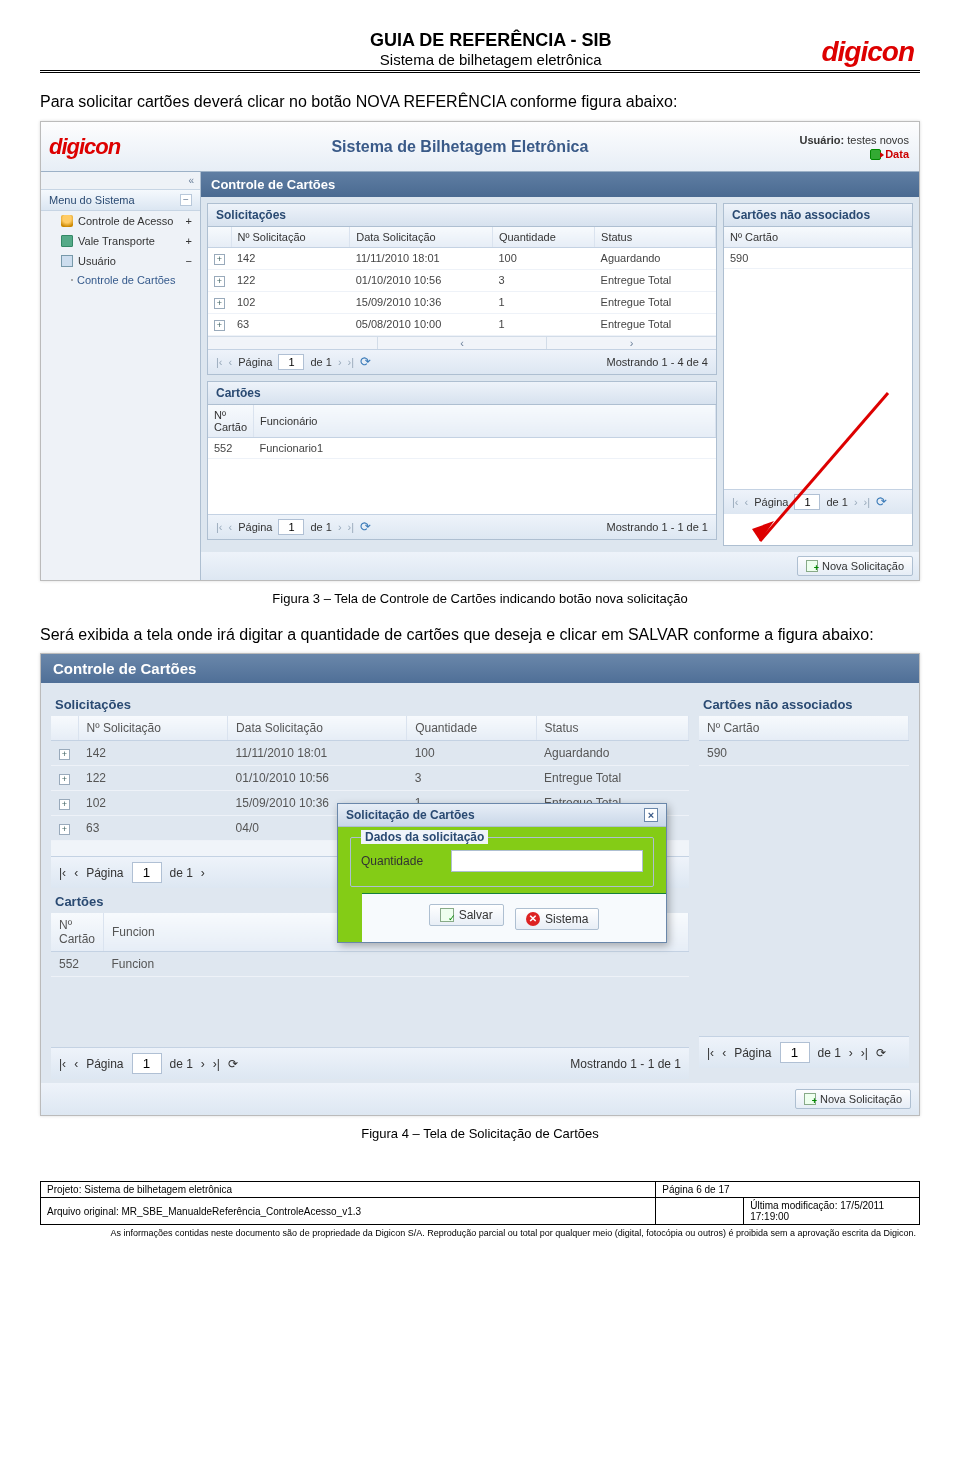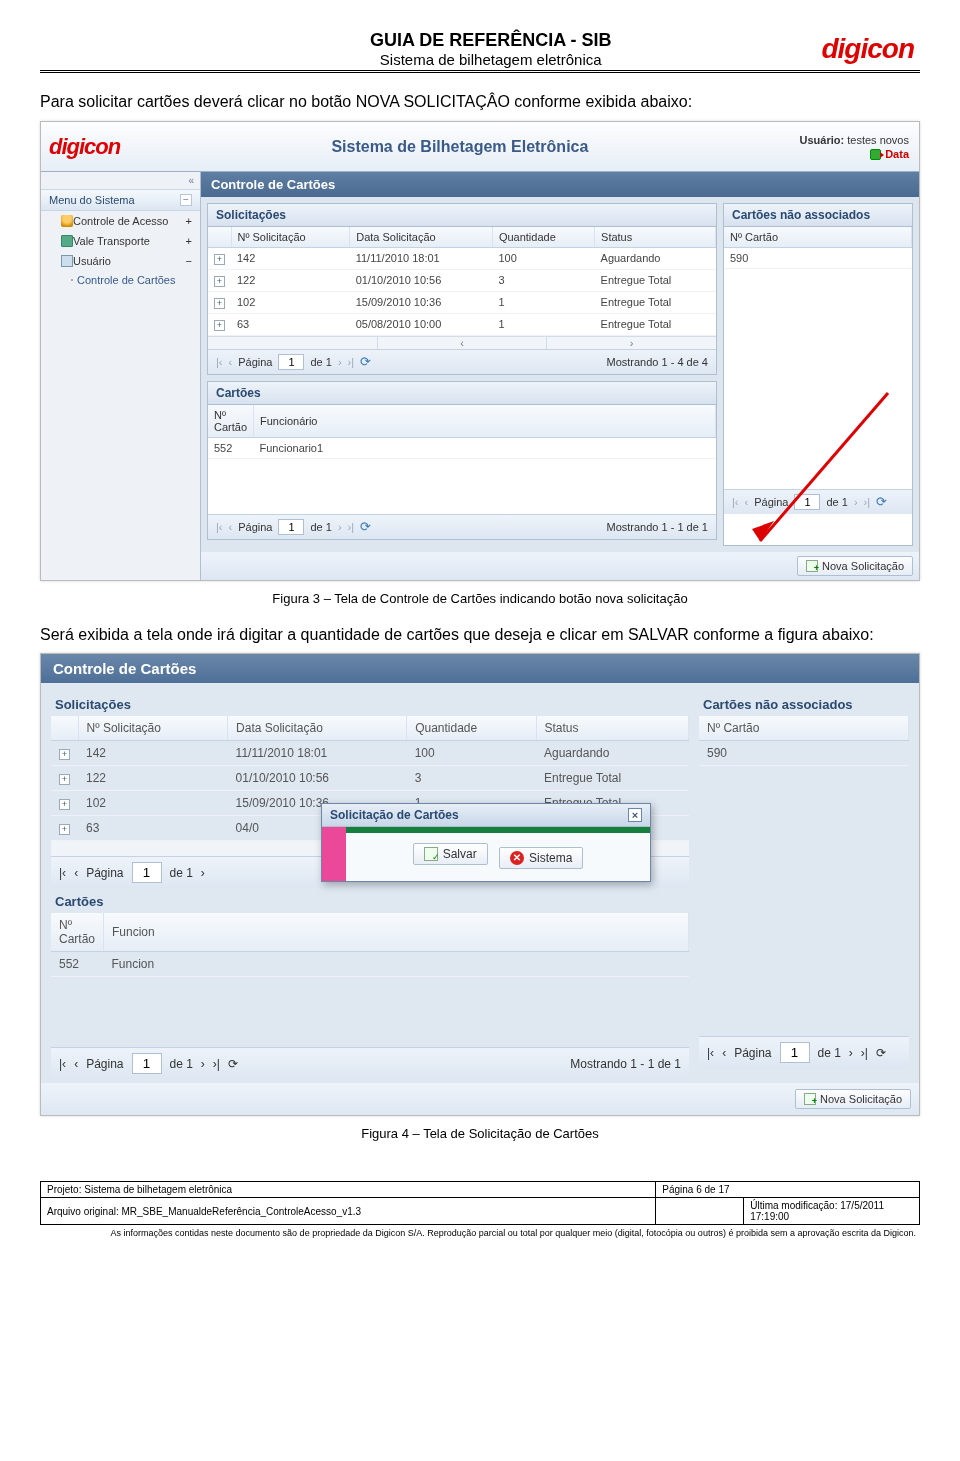--- a/index.html
+++ b/index.html
@@ -1,39 +1,39 @@
 <!DOCTYPE html>
 <html><head>
 <meta charset="utf-8">
 <style>
   * { box-sizing: border-box; margin: 0; padding: 0; }
   body { font-family: Arial, sans-serif; background: #fff; width: 960px; margin: 0 auto; color: #000; }
   .page { padding: 30px 40px 0 40px; }
-  .doc-header { display: flex; align-items: center; justify-content: space-between; border-bottom: 3px double #000; padding-bottom: 2px; margin-bottom: 18px; }
+  .doc-header { display: flex; align-items: flex-end; justify-content: space-between; border-bottom: 3px double #000; padding-bottom: 2px; margin-bottom: 18px; }
   .doc-title-block { flex: 1; text-align: center; }
   .doc-title { font-size: 18px; font-weight: bold; }
   .doc-subtitle { font-size: 15px; }
   .logo-digicon { font-family: Arial Black, Arial, sans-serif; font-weight: 900; font-style: italic; color: #d00; font-size: 28px; letter-spacing: -1px; padding-right: 6px; }
   .body-text { font-size: 16px; line-height: 1.35; text-align: justify; margin: 10px 0 8px; }
   .caption { text-align: center; font-size: 13px; margin: 10px 0 18px; }
   
   .app { border: 1px solid #bbb; background: #dde6ef; font-size: 11px; color: #333; width: 100%; box-shadow: 0 0 3px rgba(0,0,0,.15); }
   .app-header { display: flex; align-items: center; justify-content: space-between; background: linear-gradient(#fdfdfe,#e7eef6); height: 50px; padding: 4px 10px 2px 8px; border-bottom: 1px solid #9cb1c7; }
   .app-logo { font-family: Arial Black, Arial, sans-serif; font-weight: 900; font-style: italic; color: #d00; font-size: 22px; letter-spacing: -1px; }
   .app-title { color: #3a5a88; font-weight: bold; font-size: 16px; }
   .app-user { font-size: 11px; }
   .app-user .sair { color: #c00; font-weight: bold; display: flex; align-items: center; justify-content: flex-end; gap: 4px; margin-top: 2px; }
   .sair-icon { display:inline-block; width:11px; height:11px; background:#3a3; border:1px solid #080; border-radius:2px; position:relative; }
   .sair-icon::after { content:""; position:absolute; right:-4px; top:2px; width:0; height:0; border-top:3px solid transparent; border-bottom:3px solid transparent; border-left:4px solid #c00;}
   .app-body { display: flex; align-items: stretch; }
   .sidebar { width: 160px; background: #eef2f7; border-right: 1px solid #aebfd1; }
   .sidebar-collapse { text-align: right; padding: 3px 6px; color:#6a7f99; font-size:10px; }
   .menu-header { background: linear-gradient(#f5f9fd,#dbe6f2); padding: 4px 8px; font-size: 11px; color: #2a4a72; border-top:1px solid #c7d5e4; border-bottom:1px solid #c7d5e4; display:flex; justify-content:space-between;}
   .menu-header span.toggle { color:#6a7f99; border:1px solid #b8c8da; width:12px; height:12px; line-height:10px; text-align:center; font-size:10px; background:#fff; }
-  .menu-item { padding: 4px 8px 4px 20px; display:flex; align-items:center; cursor:pointer; }
+  .menu-item { padding: 4px 8px 4px 20px; display:flex; align-items:center; gap:5px; cursor:pointer; }
   .menu-item .mi-icon { width:12px; height:12px; display:inline-block; }
   .ico-lock { background: radial-gradient(circle at 50% 30%, #fc6 40%, #c80 80%); border-radius:2px; }
   .ico-bus { background: #5a8; border:1px solid #386; border-radius:1px; }
   .ico-card { background:#cde; border:1px solid #79a; }
   .ico-list { background:#eee; border:1px solid #aaa; }
   .menu-sub { padding-left: 30px; font-size: 11px; color: #355a8c; display:flex; align-items:center; gap:4px; padding-top:3px; padding-bottom:3px; }
   .content { flex: 1; padding: 0; }
   .panel-title-bar { background: linear-gradient(#5f7ea3,#4a6a91); color: #fff; padding: 5px 10px; font-size: 13px; font-weight: bold; }
   .content-inner { padding: 6px; display: flex; gap: 6px; }
   .content-left { flex: 1; }
@@ -69,30 +69,30 @@
   .app2 .right2 { width:210px; }
   .app2 .grid-title2 { color:#2a4a72; font-weight:bold; font-size:13px; padding:6px 4px 4px; }
   .app2 .grid-table2 { width:100%; border-collapse: collapse; font-size:12px; }
   .app2 .grid-table2 th { background: linear-gradient(#f7fafd,#e6edf6); text-align:left; padding:5px 8px; color:#555; font-weight:normal; border-right:1px solid #dae3ef; border-bottom:1px solid #c4d2e3;}
   .app2 .grid-table2 th:first-child { width:22px;}
   .app2 .grid-table2 td { padding:5px 8px; color:#555; border-bottom:1px solid #eef2f8;}
   .app2 .scroll-row { background:#f0f4f9; display:flex; }
   .app2 .scroll-row span { flex:1; height:15px;}
   .app2 .pager2 { background: linear-gradient(#eef3fa,#dde7f2); padding:5px 8px; display:flex; align-items:center; gap:8px; font-size:12px; border-top:1px solid #c4d2e3;}
   .app2 .pager2 input { width:30px; text-align:center; border:1px solid #b0c0d4; padding:2px;}
-  .modal { position:absolute; top:120px; left:280px; width:330px; background:#ec4899; border:1px solid #6a87aa; box-shadow:2px 3px 8px rgba(0,0,0,.3); z-index:5;}
+  .modal { position:absolute; top:120px; left:296px; width:330px; background:#84cc16; border:1px solid #6a87aa; box-shadow:2px 3px 8px rgba(0,0,0,.3); z-index:5;}
   .modal-title { background: linear-gradient(#e7eef7,#c9d7e8); padding:4px 8px; display:flex; justify-content:space-between; align-items:center; font-weight:bold; color:#2a4a72; font-size:12px; border-bottom:1px solid #aebfd1;}
   .modal-close { width:14px; height:14px; border:1px solid #6a87aa; background:#fff; color:#3a5a88; text-align:center; line-height:12px; font-size:11px; cursor:pointer;}
   .modal-body { padding:10px 12px 6px 12px;}
   .fieldset { border:1px solid #aebfd1; border-radius:2px; padding:12px 10px 14px; position:relative;}
   .fieldset-legend { position:absolute; top:-8px; left:10px; background:#f0f4fa; padding:0 4px; font-size:12px; color:#2a4a72; font-weight:bold;}
   .fieldrow { display:flex; align-items:center; gap:10px; }
   .fieldrow label { width:80px; font-size:12px; color:#333;}
   .fieldrow input { flex:1; border:1px solid #aebfd1; padding:3px 4px; font-size:12px; background:#fff;}
-  .modal-actions { text-align:center; padding:10px 7px 12px; border-top:6px solid #15803d; background:#f7fafd;margin-left:24px;}
+  .modal-actions { text-align:center; padding:10px 7px 12px; border-top:1px solid #15803d; background:#f7fafd;margin-left:24px;}
   .btn2 { display:inline-flex; align-items:center; gap:5px; border:1px solid #aebfd1; background: linear-gradient(#fff,#e8eef6); padding:3px 10px; font-size:12px; border-radius:2px; cursor:pointer; margin:0 4px;}
   .ico-save { width:14px; height:14px; background:#efe; border:1px solid #8a8; position:relative;}
   .ico-save::after{content:"✓"; color:#080; font-size:9px; position:absolute; bottom:-2px; right:-3px;}
   .ico-cancel { width:14px; height:14px; border-radius:7px; background:#d22; color:#fff; font-size:10px; line-height:14px; text-align:center; font-weight:bold;}
   .action-bar2 { text-align:right; padding:6px 8px; background: linear-gradient(#eef3fa,#dde7f2);}
   
   .footer-block { margin-top:40px; font-size:10px; }
   .footer-table { width:100%; border-collapse: collapse; padding-left: 46px; }
   .footer-table td { border:1px solid #000; padding:2px 6px; vertical-align:middle;}
   .footer-note { text-align:right; font-size:9px; padding:3px 4px 0;}
@@ -104,21 +104,21 @@
 
   <div class="doc-header">
     <div style="width:120px"></div>
     <div class="doc-title-block">
       <div class="doc-title">GUIA DE REFERÊNCIA - SIB</div>
       <div class="doc-subtitle">Sistema de bilhetagem eletrônica</div>
     </div>
     <div class="logo-digicon">digicon</div>
   </div>
 
-  <p class="body-text">Para solicitar cartões deverá clicar no botão NOVA SOLICITAÇÂO conforme exibida abaixo:</p>
+  <p class="body-text">Para solicitar cartões deverá clicar no botão NOVA REFERÊNCIA conforme figura abaixo:</p>
 
   <div class="shot1-wrap">
   <div class="app">
     <div class="app-header">
       <div class="app-logo">digicon</div>
       <div class="app-title">Sistema de Bilhetagem Eletrônica</div>
       <div class="app-user">
         <div><b>Usuário:</b> <span>testes novos</span></div>
         <div class="sair">
           <span class="sair-icon"></span>
@@ -411,20 +411,29 @@
           <span class="nav-btn">›|</span>
           <span class="reload">⟳</span>
         </div>
       </div>
 
       <div class="modal">
         <div class="modal-title">
           <span>Solicitação de Cartões</span>
           <span class="modal-close">×</span>
         </div>
+        <div class="modal-body">
+          <div class="fieldset">
+            <div class="fieldset-legend">Dados da solicitação</div>
+            <div class="fieldrow">
+              <label>Quantidade</label>
+              <input type="text" style="">
+            </div>
+          </div>
+        </div>
         <div class="modal-actions">
           <span class="btn2">
             <span class="ico-save"></span>
             <span>Salvar</span>
           </span>
           <span class="btn2">
             <span class="ico-cancel">✕</span>
             <span>Sistema</span>
           </span>
         </div>

